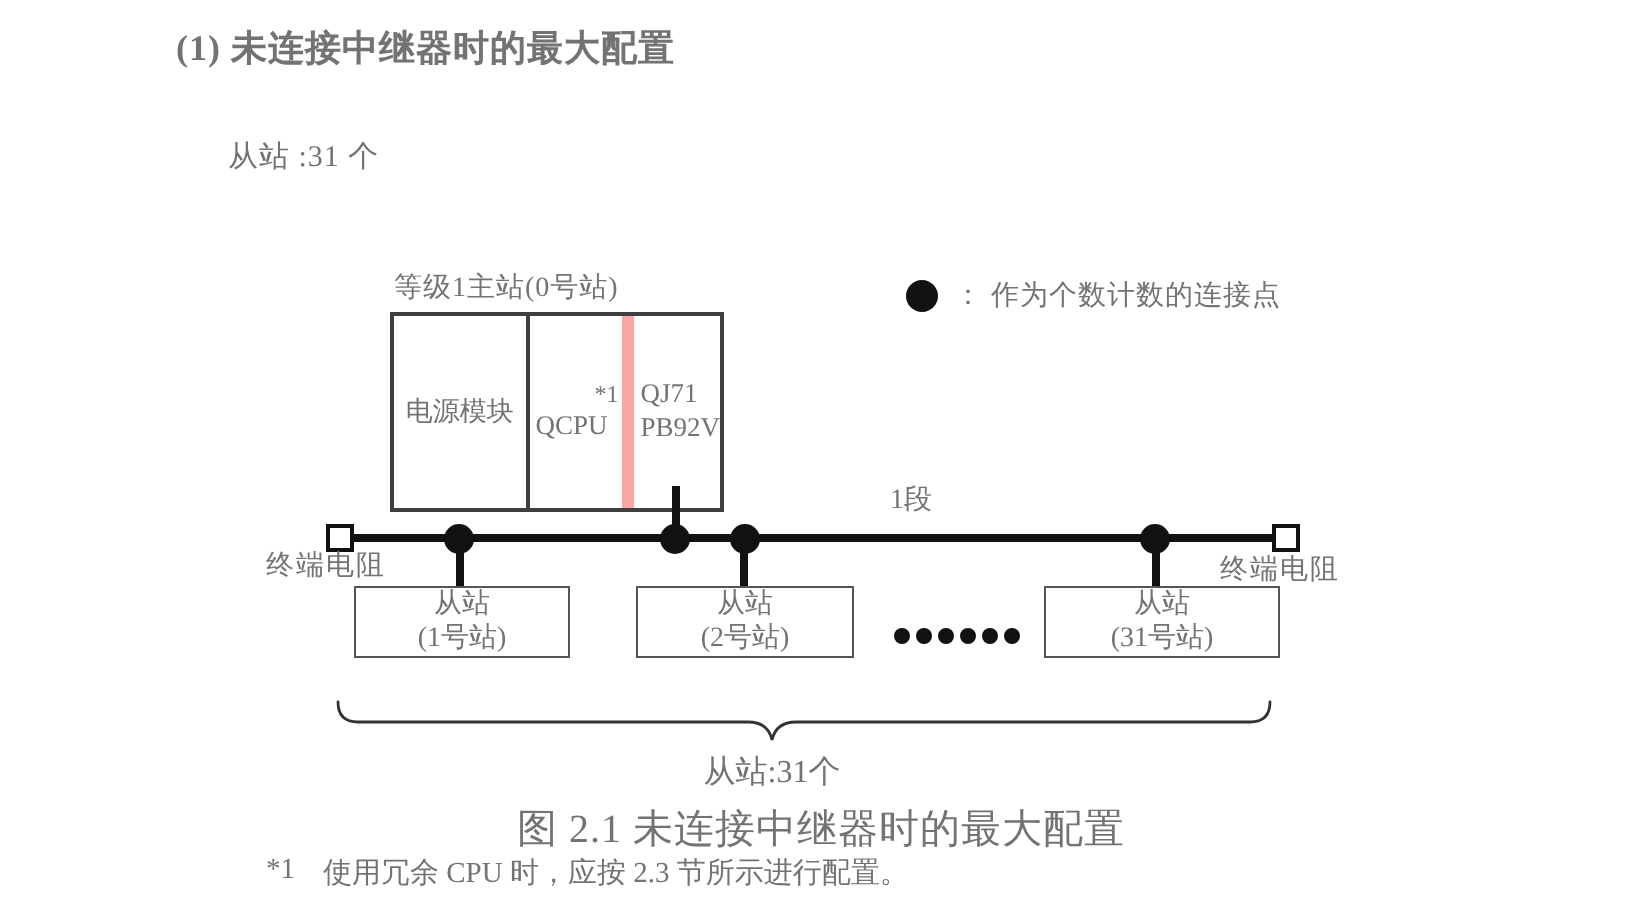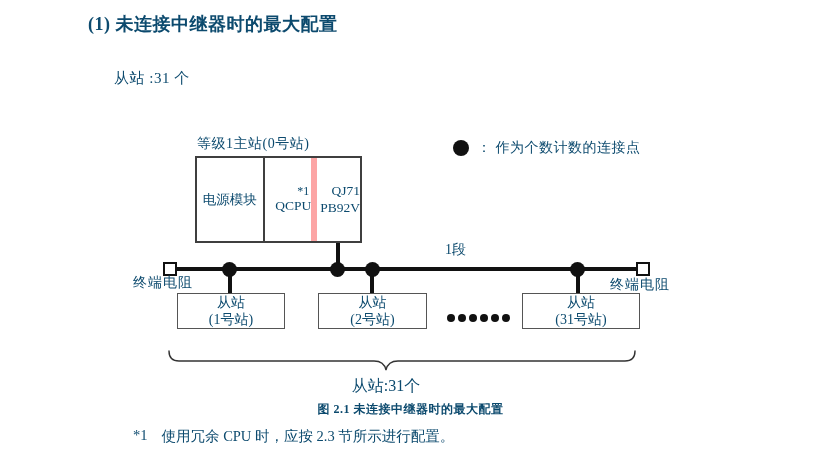--- a/index.html
+++ b/index.html
@@ -3,41 +3,41 @@
 <meta charset="utf-8">
 <style>
   * { margin: 0; padding: 0; box-sizing: border-box; }
   html, body { background: #ffffff; }
   .page {
     position: relative;
     width: 821px;
     height: 457px;
     background: #ffffff;
     font-family: "Liberation Serif", "DejaVu Serif", serif;
-    color: #0c4a6e;
+    color: #737373;
     overflow: hidden;
   }
   .title {
     position: absolute; left: 88px; top: 12px;
     font-size: 18px; font-weight: bold; letter-spacing: 0.5px;
   }
   .hline { position: absolute; left: 114px; font-size: 15px; letter-spacing: 0.5px; }
   .hline.l1 { top: 44px; }
   .hline.l2 { top: 69px; }
 
   
   .legend { position: absolute; left: 453px; top: 139px; display: flex; align-items: center; text-align: center; }
   .legend-dot { width: 16px; height: 16px; border-radius: 50%; background: #111; display: inline-block; }
   .legend-text { font-size: 14px; margin-left: 8px; letter-spacing: 0.5px; }
 
   
   .master-label { position: absolute; left: 197px; top: 135px; font-size: 14px; letter-spacing: 0.5px; }
   .master-box {
-    position: absolute; left: 195px; top: 156px; width: 167px; height: 87px;
-    border: 2px solid #3f3f3f; display: flex; background: #fff; text-align: right;
+    position: absolute; left: 195px; top: 156px; width: 167px; height: 100px;
+    border: 2px solid #3f3f3f; display: flex; background: #fff;
   }
   .cell { display: flex; flex-direction: column; justify-content: center; font-size: 13.5px; }
   .cell-psu { width: 68px; align-items: center; }
   .cell-cpu { width: 50px; border-left: 2px solid #3f3f3f; padding-left: 3px; }
   .cell-cpu .cell-note { align-self: flex-end; font-size: 12px; margin-right: 2px; line-height: 1.1; }
   .cell-pb { flex: 1; border-left: 6px solid #fca5a5; padding-left: 3px; }
   .multiline { white-space: pre-line; line-height: 1.25; }
 
   
   .bus { position: absolute; left: 177px; top: 267px; width: 459px; height: 4px; background: #111; }
@@ -60,21 +60,21 @@
   }
 
   .ellipsis { position: absolute; left: 447px; top: 314px; display: flex; gap: 3px; }
   .ellipsis i { width: 8px; height: 8px; border-radius: 50%; background: #111; }
 
   .brace { position: absolute; left: 163px; top: 348px; }
   .group-label { position: absolute; left: 336px; top: 376px; width: 100px; text-align: center; font-size: 16px; }
 
   .caption {
     position: absolute; left: 0; top: 401px; width: 821px;
-    text-align: center; font-size: 12px; font-weight: bold; letter-spacing: 0.5px;
+    text-align: center; font-size: 20px; font-weight: normal; letter-spacing: 0.5px;
   }
   .footnote { position: absolute; left: 133px; top: 427px; font-size: 14.5px; display: flex; }
   .footnote .fn-marker { margin-right: 14px; }
 </style>
 </head>
 <body>
 
 <div class="page">
 
   <div class="title">(1) 未连接中继器时的最大配置</div>

